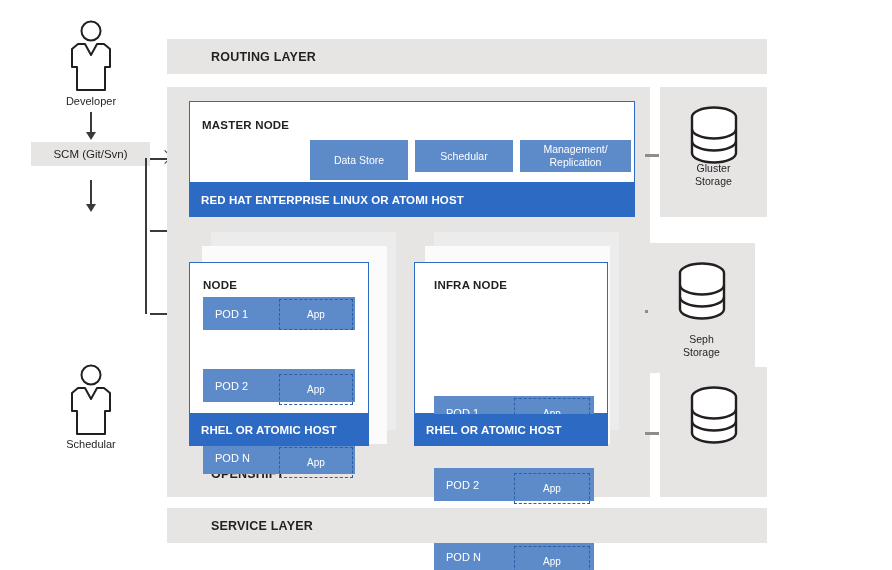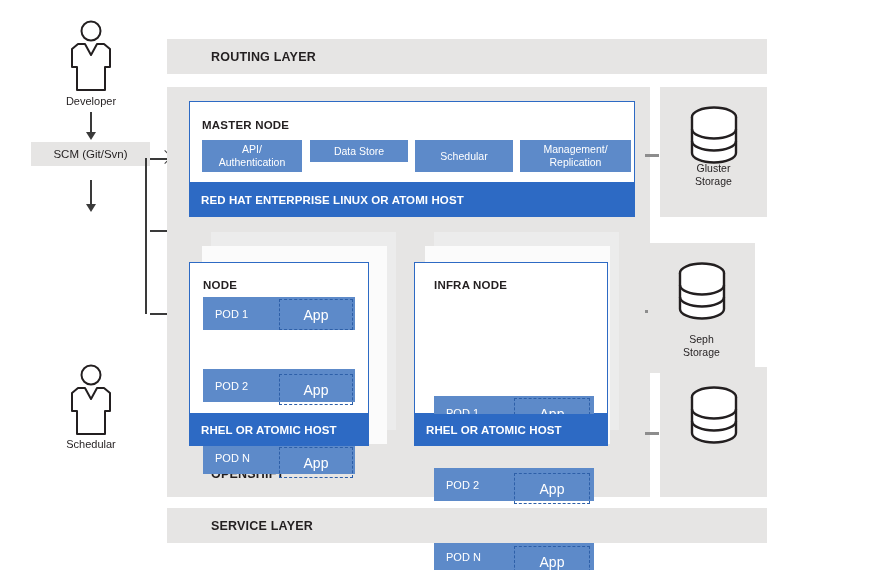--- a/index.html
+++ b/index.html
@@ -113,21 +113,21 @@
     left: 12px;
     top: 50%;
     transform: translateY(-50%);
     font-size: 11px;
     color: #ffffff;
   }
   .app-box {
     position: absolute;
     border: 1.6px dashed #2d5fa8;
     color: #ffffff;
-    font-size: 14px;
+    font-size: 10px;
   }
 
   
   .sheet-gray { background: #ececec; }
   .sheet-white { background: #fbfbfb; }
 
   
   .storage-box { background: #e6e5e4; }
   .storage-label {
     position: absolute;
@@ -183,27 +183,21 @@
 
   <div class="abs band" style="left:167px; top:39px; width:600px; height:35px;"></div>
   <div class="band-label" style="left:186px; top:50px;">ROUTING LAYER</div>
 
   <div class="abs band" style="left:167px; top:87px; width:483px; height:410px;"></div>
   <div class="band-label" style="left:186px; top:467px;">OPENSHIFT</div>
 
   <div class="abs node-card" style="left:189px; top:101px; width:446px; height:82px;"></div>
   <div class="node-title" style="left:202px; top:119px;">MASTER NODE</div>
 
-  <div class="abs comp-box ctr" style="left:202px; top:140px; width:100px; height:32px;">
-    <span>
-      <span>API/</span><br>
-      <span>Authentication</span>
-    </span>
-  </div>
-  <div class="abs comp-box ctr" style="left:310px; top:140px; width:98px; height:22px;">
+  <div class="abs comp-box ctr" style="left:310px; top:140px; width:98px; height:40px;">
     <span>Data Store</span>
   </div>
   <div class="abs comp-box ctr" style="left:415px; top:140px; width:98px; height:32px;">
     <span>Schedular</span>
   </div>
   <div class="abs comp-box ctr" style="left:520px; top:140px; width:111px; height:32px;">
     <span>
       <span>Management/</span><br>
       <span>Replication</span>
     </span>

